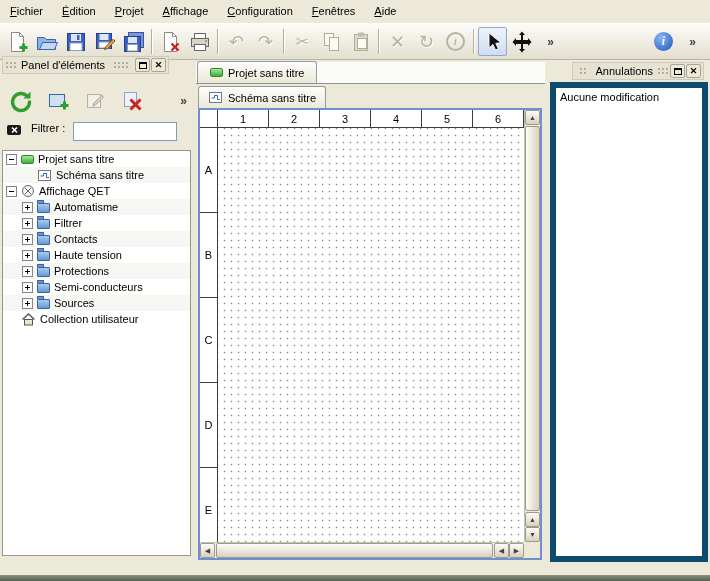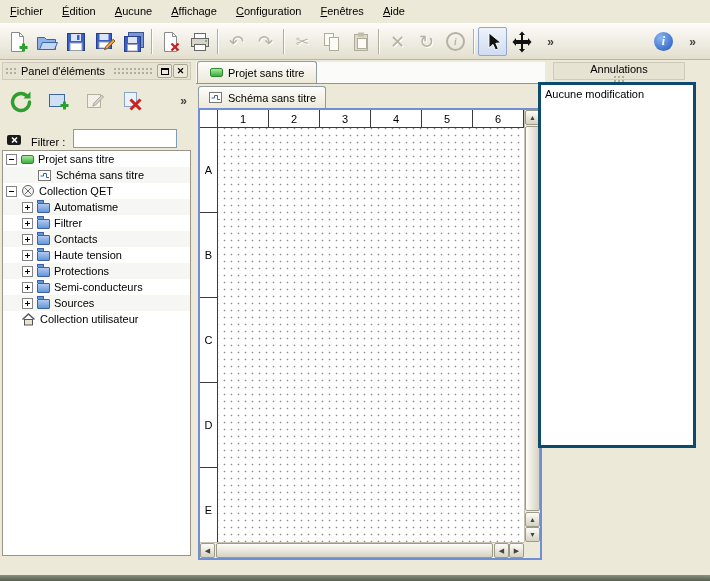--- a/index.html
+++ b/index.html
@@ -28,29 +28,29 @@
 
   
   .dock-title{position:absolute;height:18px;display:flex;align-items:center;background:#e7e3d3;border:1px solid #cfcaba;box-sizing:border-box;padding:0 2px;}
   .grip{height:8px;width:12px;background-image:radial-gradient(circle,#b2ae9c 1px,transparent 1.1px);background-size:4px 4px;flex:none;}
   .grip.fill{flex:1;width:auto;margin:0 4px;}
   .dock-title-text{padding:0 4px;white-space:nowrap;}
   .dock-btn{width:15px;height:14px;margin-left:1px;background:#ece9d8;border:1px solid #a9a593;border-radius:2px;display:flex;align-items:center;justify-content:center;padding:0;flex:none;}
   .float-ico{width:8px;height:7px;border:1px solid #000;border-top-width:2px;box-sizing:border-box;display:block;}
   .x-ico{font-size:9px;font-weight:bold;line-height:1;}
 
-  #left-dock-title{left:2px;top:62px;width:189px;}
-  #right-dock-title{left:553px;top:62px;width:132px;flex-direction:column;}
+  #left-dock-title{left:2px;top:56px;width:167px;}
+  #right-dock-title{left:572px;top:62px;width:132px;}
 
   
   #left-toolbar{position:absolute;left:2px;top:81px;width:189px;height:40px;display:flex;align-items:center;gap:7px;padding-left:4px;box-sizing:border-box;}
   .dbtn{width:30px;height:30px;border:1px solid transparent;background:transparent;display:flex;align-items:center;justify-content:center;padding:0;flex:none;}
   #left-toolbar .chev{margin-left:auto;margin-right:4px;}
 
-  #filter-row{position:absolute;left:2px;top:122px;width:189px;height:26px;display:flex;align-items:flex-end;gap:8px;padding-left:4px;box-sizing:border-box;}
+  #filter-row{position:absolute;left:2px;top:122px;width:189px;height:26px;display:flex;align-items:flex-start;gap:8px;padding-left:4px;box-sizing:border-box;}
   .filter-input{width:104px;height:19px;border:1px solid #7f9db9;background:#fff;font:11px "Liberation Sans",sans-serif;padding:1px 3px;box-sizing:border-box;}
 
   #tree{position:absolute;left:2px;top:150px;width:189px;height:406px;background:#fff;border:1px solid #9a968a;box-sizing:border-box;overflow:hidden;}
   .trow{height:16px;display:flex;align-items:center;white-space:nowrap;cursor:default;}
   .trow:nth-child(even){background:#f6f6f3;}
   .trow.d0{padding-left:3px;}
   .trow.d1{padding-left:19px;}
   .exp{width:9px;height:9px;border:1px solid #848484;background:#fff;position:relative;flex:none;margin-right:4px;box-sizing:content-box;}
   .exp.plus::before,.exp.minus::before{content:"";position:absolute;left:2px;top:4px;width:5px;height:1px;background:#000;}
   .exp.plus::after{content:"";position:absolute;left:4px;top:2px;width:1px;height:5px;background:#000;}
@@ -85,35 +85,35 @@
   .hscroll{position:absolute;left:0;bottom:0;width:324px;height:16px;background:#f1efe3;border-top:1px solid #c6c2b2;display:flex;box-sizing:border-box;}
   .sbtn{flex:none;width:15px;height:15px;background:linear-gradient(#fdfcf9,#d6d2c0);border:1px solid #9d9a88;border-radius:2px;display:flex;align-items:center;justify-content:center;box-sizing:border-box;padding:0;}
   .sbtn .arr{font-size:7px;color:#45453d;line-height:1;}
   .vtrack{flex:1;position:relative;margin:1px 0;}
   .vthumb{position:absolute;left:0;top:0;width:15px;height:100%;background:linear-gradient(90deg,#fdfcf9,#d6d2c0);border:1px solid #9d9a88;border-radius:2px;box-sizing:border-box;}
   .htrack{flex:1;position:relative;margin:0 1px;}
   .hthumb{position:absolute;left:0;top:0;height:15px;width:100%;background:linear-gradient(#fdfcf9,#d6d2c0);border:1px solid #9d9a88;border-radius:2px;box-sizing:border-box;}
   .sb-corner{position:absolute;right:0;bottom:0;width:16px;height:16px;background:#ece9d8;}
 
   
-  #undo-panel{position:absolute;left:538px;top:82px;width:158px;height:366px;background:#fff;border:3px solid #0c4a6e;box-sizing:border-box;}
+  #undo-panel{position:absolute;left:550px;top:82px;width:158px;height:480px;background:#fff;border:6px solid #0c4a6e;box-sizing:border-box;}
   .undo-empty{padding:3px 4px;}
 
   
   #bottom-strip{position:absolute;left:0;top:575px;width:710px;height:6px;background:linear-gradient(#8b927f,#565e4d);}
 </style>
 </head>
 <body>
 
 <div id="app">
 
   <div id="menubar">
     <span class="menu-item">Fichier</span>
     <span class="menu-item">Édition</span>
-    <span class="menu-item">Aucune</span>
+    <span class="menu-item">Projet</span>
     <span class="menu-item">Affichage</span>
     <span class="menu-item">Configuration</span>
     <span class="menu-item">Fenêtres</span>
     <span class="menu-item">Aide</span>
   </div>
 
   <div id="toolbar">
     <button class="tbtn">
       <svg width="24" height="24" viewBox="0 0 24 24">
           <path d="M5.5 2.5h8l4 4v15h-12z" fill="#fff" stroke="#8a8a8a"></path>
@@ -286,21 +286,21 @@
           <path d="M3.5 7h3V4.5h3v4h2.5" stroke="#3366bb" fill="none"></path>
         </svg>
       <span class="tl">Schéma sans titre</span>
     </div>
     <div class="trow d0">
       <span class="exp minus"></span>
       <svg width="14" height="14" viewBox="0 0 14 14">
           <circle cx="7" cy="7" r="5.5" fill="#f4f4f4" stroke="#666"></circle>
           <path d="M3.8 3.8l6.4 6.4M10.2 3.8l-6.4 6.4" stroke="#666"></path>
         </svg>
-      <span class="tl">Collection QET</span>
+      <span class="tl">Affichage QET</span>
     </div>
     <div class="trow d1">
       <span class="exp plus"></span>
       <span class="fold"></span>
       <span class="tl">Automatisme</span>
     </div>
     <div class="trow d1">
       <span class="exp plus"></span>
       <span class="fold"></span>
       <span class="tl">Filtrer</span>

